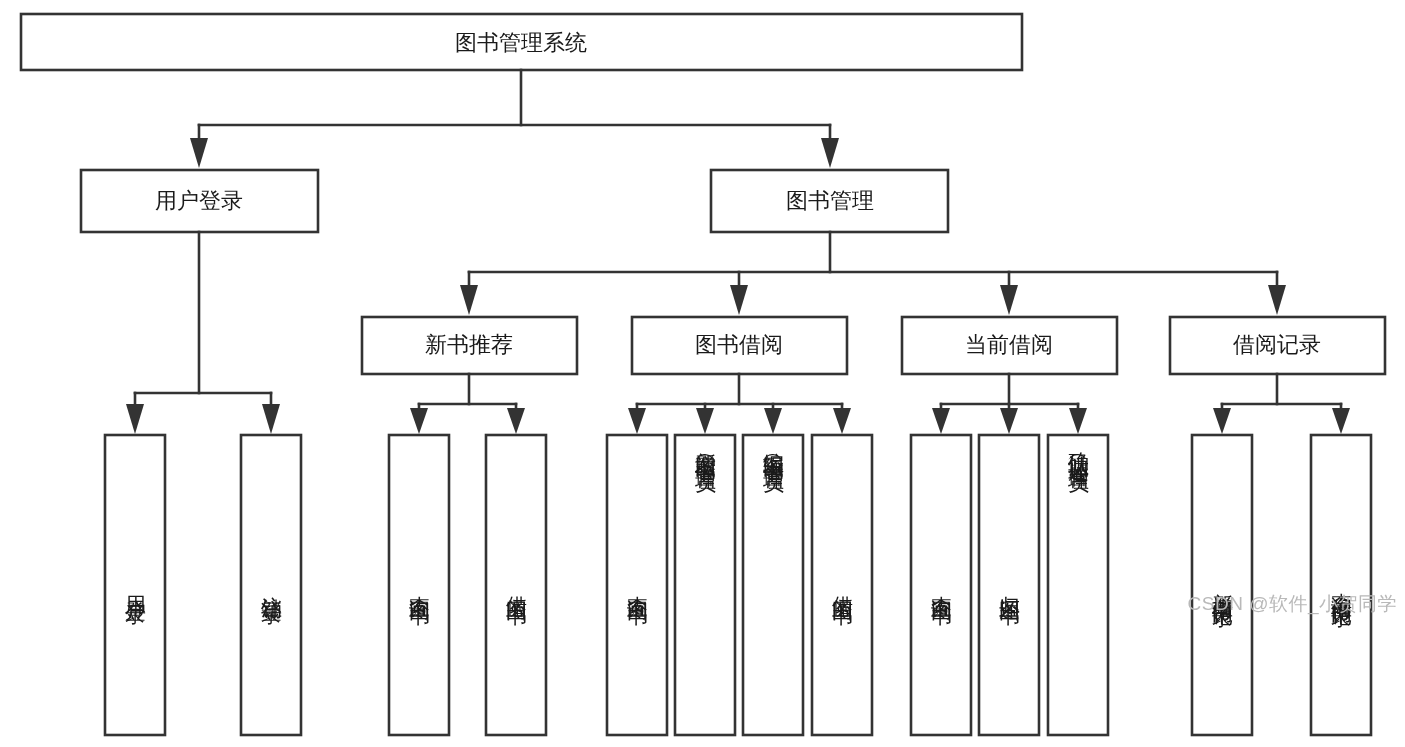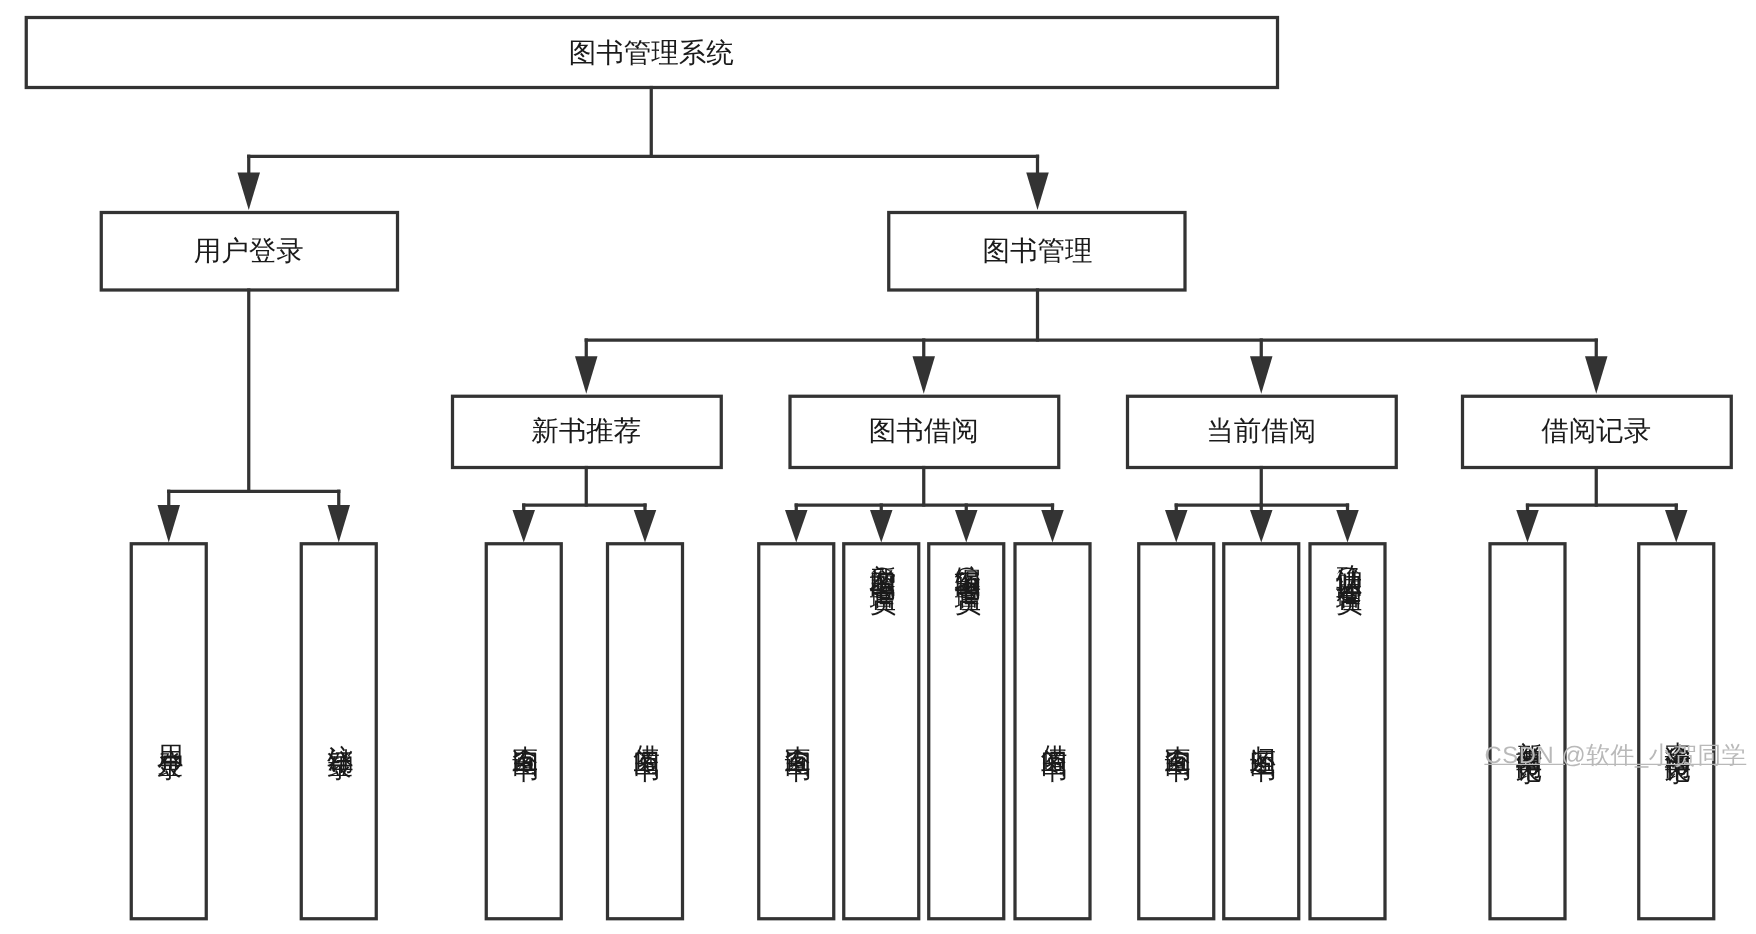--- a/index.html
+++ b/index.html
@@ -71,21 +71,20 @@
   }
   #watermark {
     position: absolute;
     right: 8px;
     bottom: 6px;
     font-family: "Liberation Sans", "DejaVu Sans", sans-serif;
     font-size: 19px;
     color: #b9b9b9;
     letter-spacing: 0.5px;
     white-space: nowrap;
-    text-decoration: underline;
   }
 </style>
 </head>
 <body>
 
 <div id="diagram-root">
 
   <svg id="diagram-svg" viewBox="0 0 1405 747">
 
     <g>

